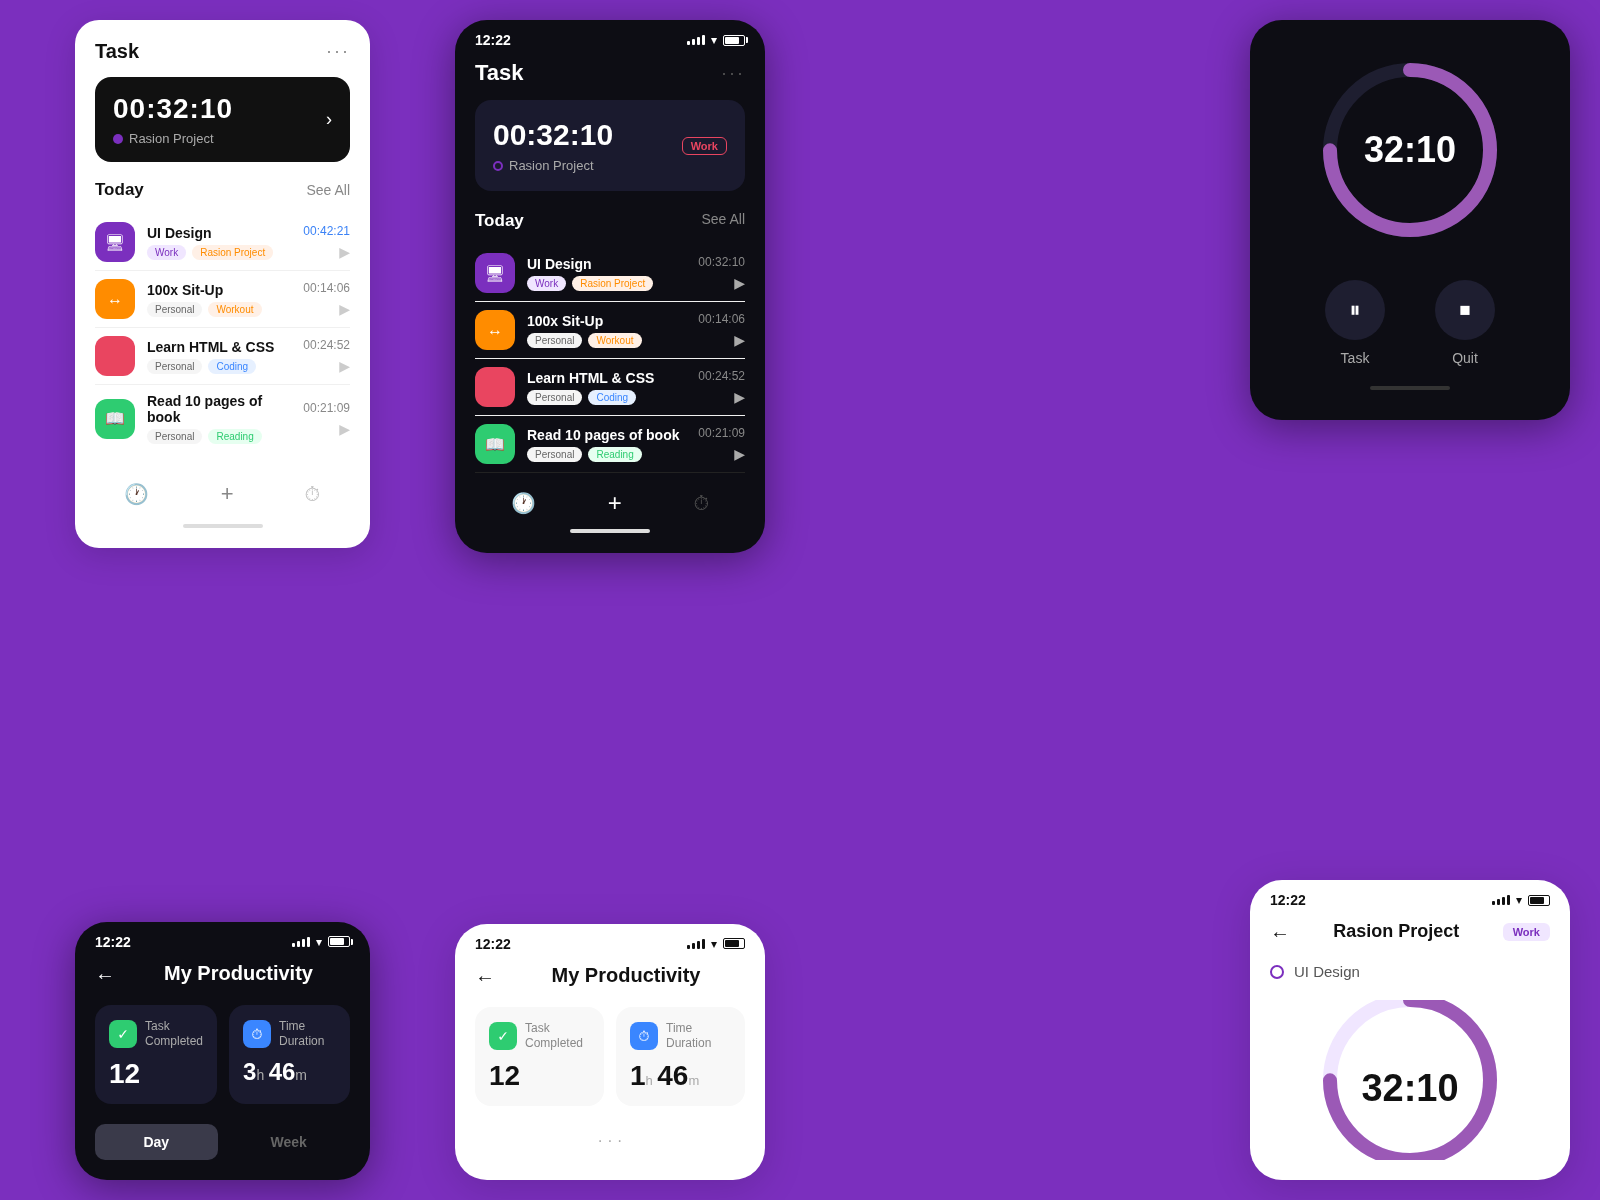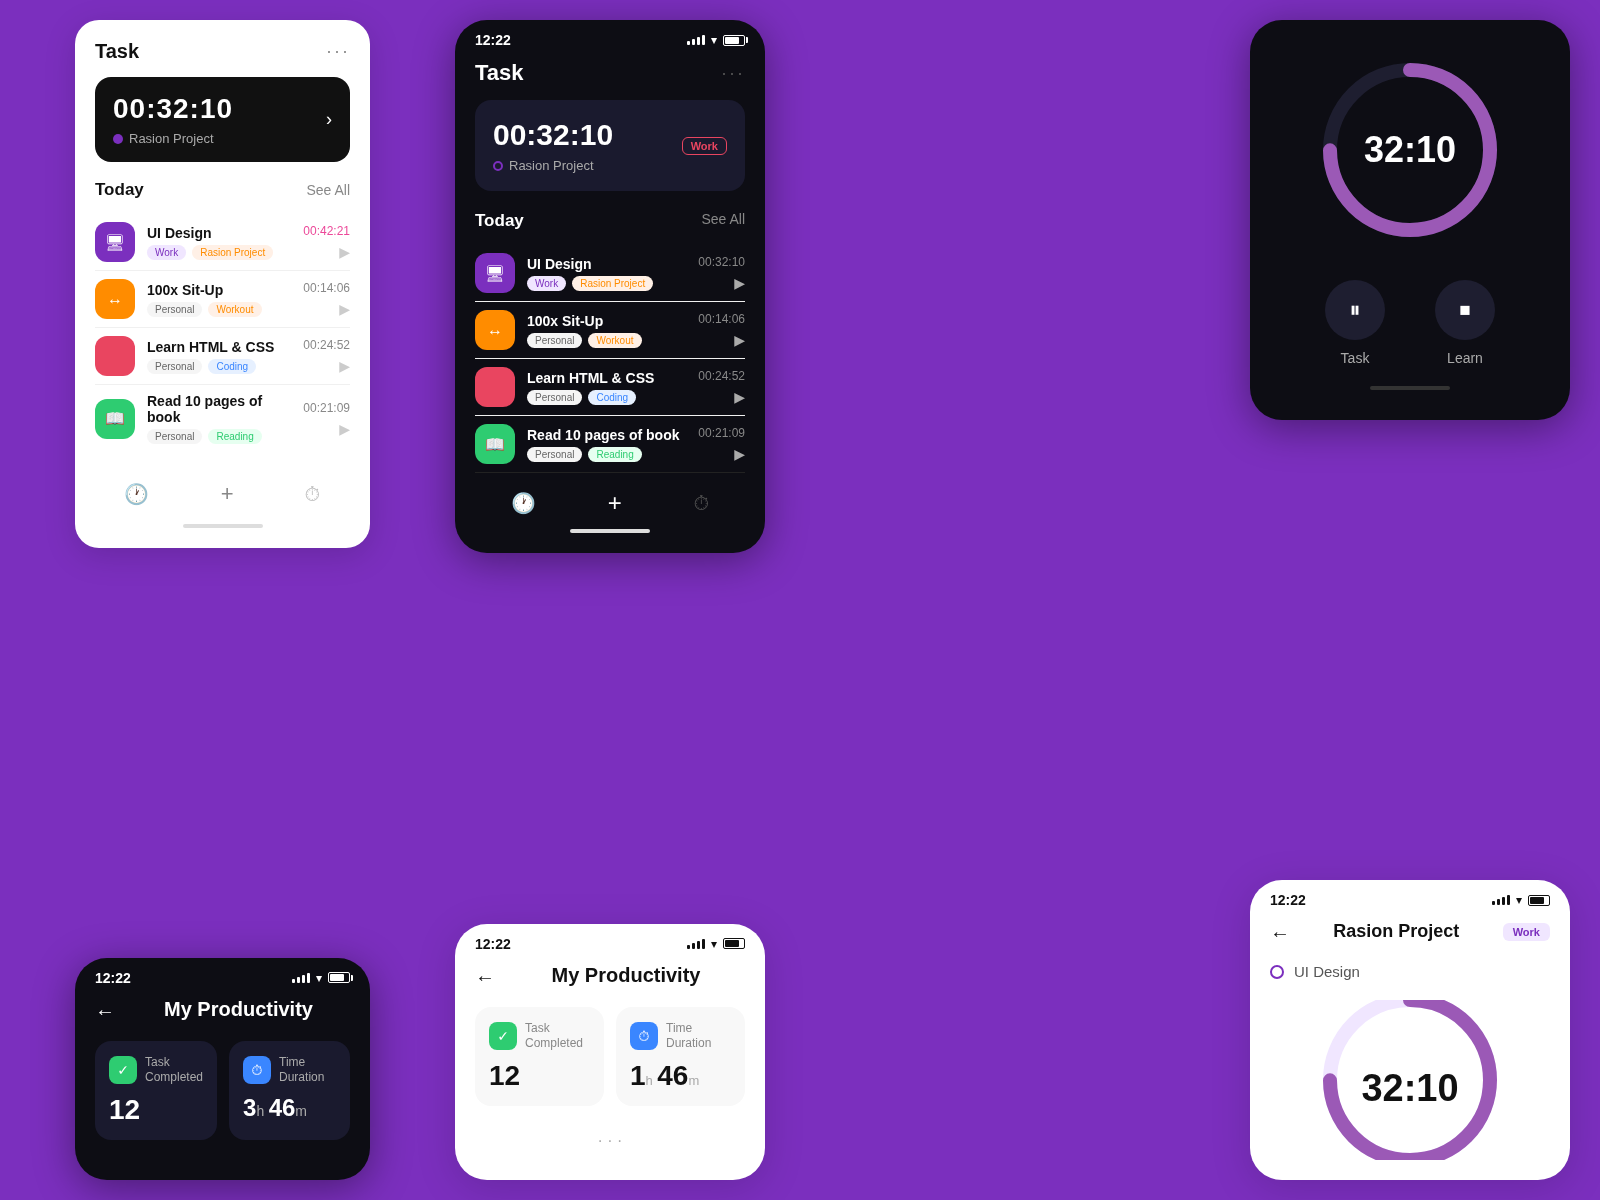--- a/index.html
+++ b/index.html
@@ -364,21 +364,21 @@
         <span style="color:#fff;font-size:16px;">🖥</span>
       </div>
       <div class="task-info">
         <div class="task-name" style="color:#111;">UI Design</div>
         <div class="task-tags">
             <span class="tag tag-work">Work</span>
             <span class="tag tag-rasion">Rasion Project</span>
           </div>
       </div>
       <div class="task-right">
-        <div class="task-time" style="color:#ec4899;">00:42:21</div>
+        <div class="task-time" style="color:#3b82f6;">00:42:21</div>
         <div class="play-btn" style="color:#ccc;">▶</div>
       </div>
     </div>
       <div class="task-item">
       <div class="task-icon" style="background:#FF8C00;">
         <span style="color:#fff;font-size:16px;">↔</span>
       </div>
       <div class="task-info">
         <div class="task-name" style="color:#111;">100x Sit-Up</div>
         <div class="task-tags">
@@ -553,21 +553,21 @@
       <div class="p3-time-display">32:10</div>
     </div>
   </div>
   <div class="p3-controls">
     <div class="p3-control-item">
       <div class="p3-ctrl-btn">⏸</div>
       <span class="p3-ctrl-label">Task</span>
     </div>
     <div class="p3-control-item">
       <div class="p3-ctrl-btn">⏹</div>
-      <span class="p3-ctrl-label">Learn</span>
+      <span class="p3-ctrl-label">Quit</span>
     </div>
   </div>
   <div class="p3-scroll"></div>
 </div>
 
 <div class="panel-4">
   <div class="p4-status">
     <span class="p4-status-time">12:22</span>
     <div class="status-icons">
       <div class="signal-bars">
@@ -601,20 +601,24 @@
           <div class="p4-card-icon p4-icon-blue">⏱</div>
           <span class="p4-card-label" style="white-space:pre-line;">Time
 Duration</span>
         </div>
         <div>
           <span class="p4-card-value-sm">3</span><span class="p4-time-unit">h</span>
           <span class="p4-card-value-sm">46</span><span class="p4-time-unit">m</span>
         </div>
       </div>
     </div>
+    <div class="p4-period-toggle">
+      <div class="p4-period-btn p4-period-active">Day</div>
+      <div class="p4-period-btn p4-period-inactive">Week</div>
+    </div>
   </div>
 </div>
 
 <div class="panel-5">
   <div class="p5-status">
     <span class="p5-status-time">12:22</span>
     <div class="status-icons">
       <div class="signal-bars">
         <div class="bar bar1" style="background:#111;"></div>
         <div class="bar bar2" style="background:#111;"></div>

